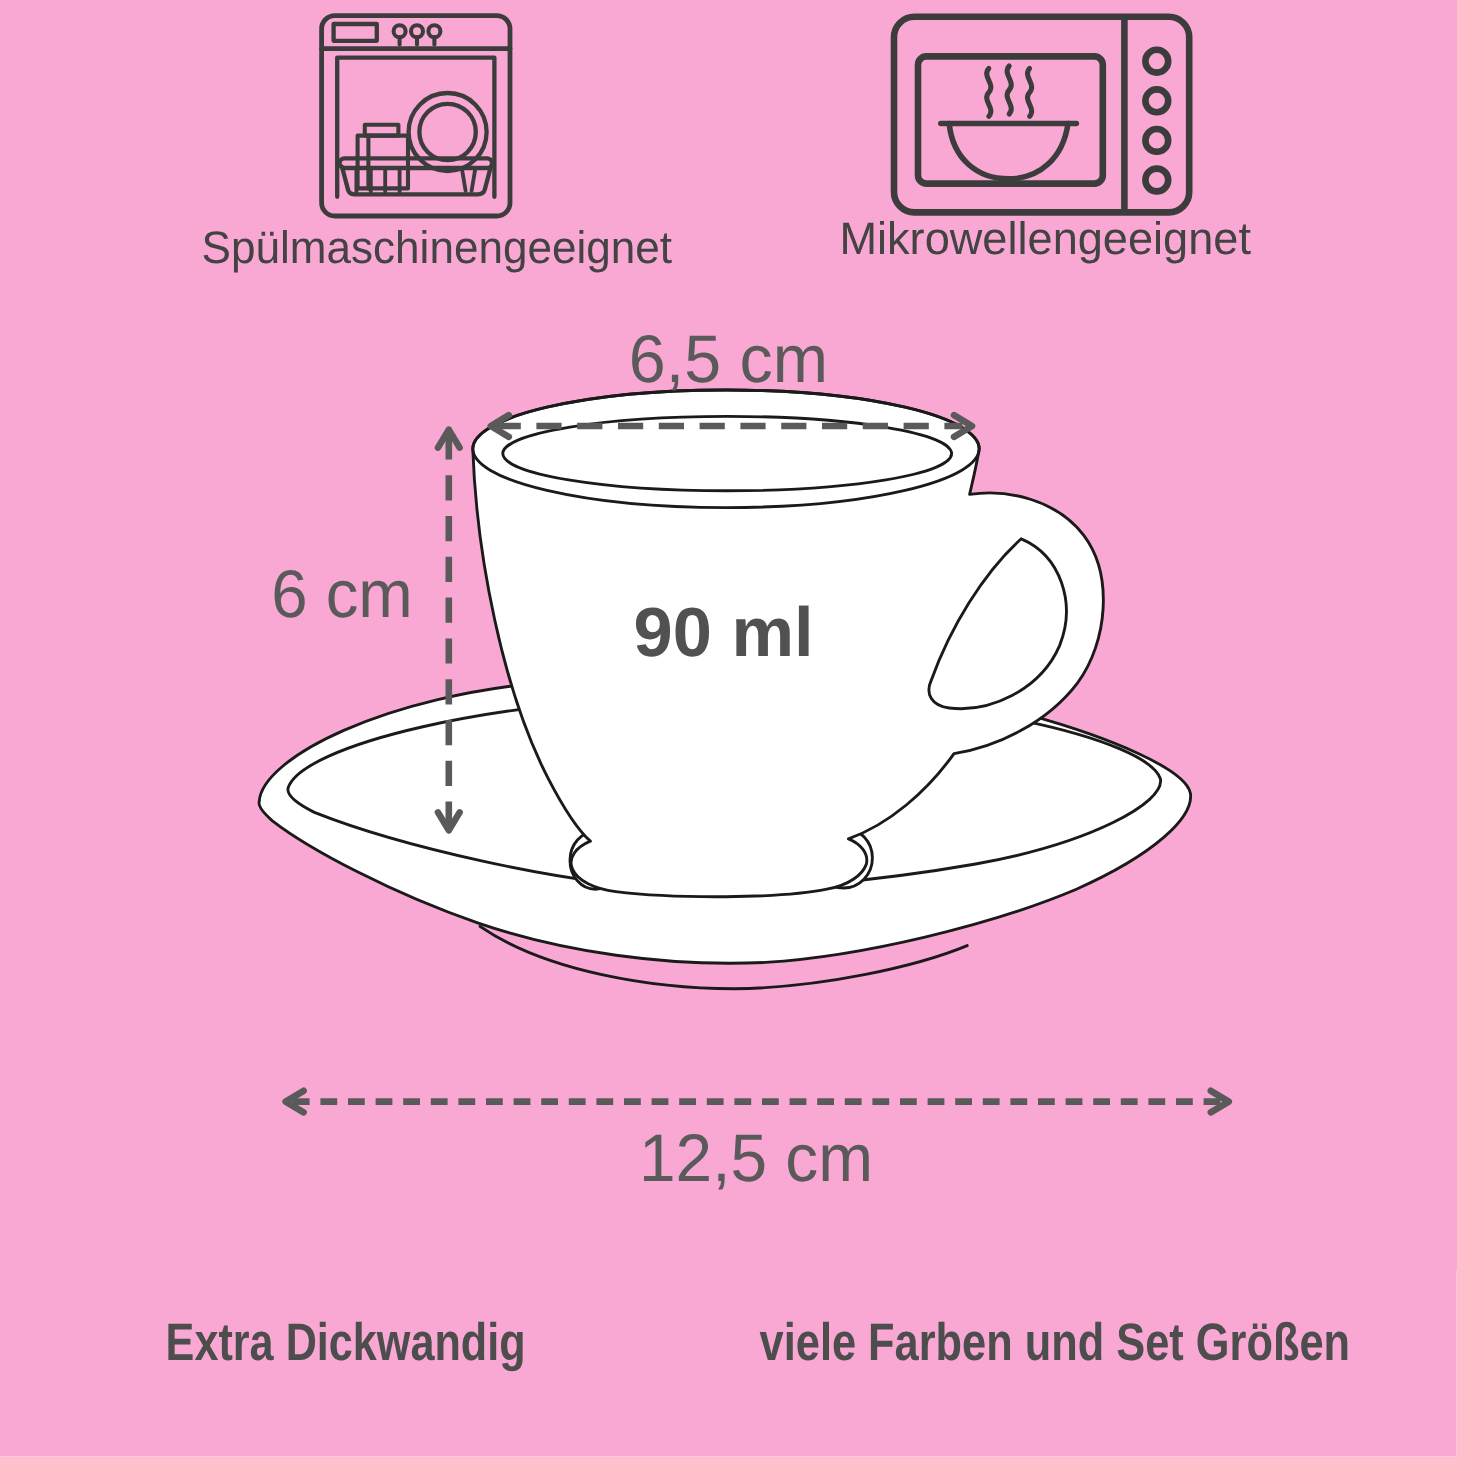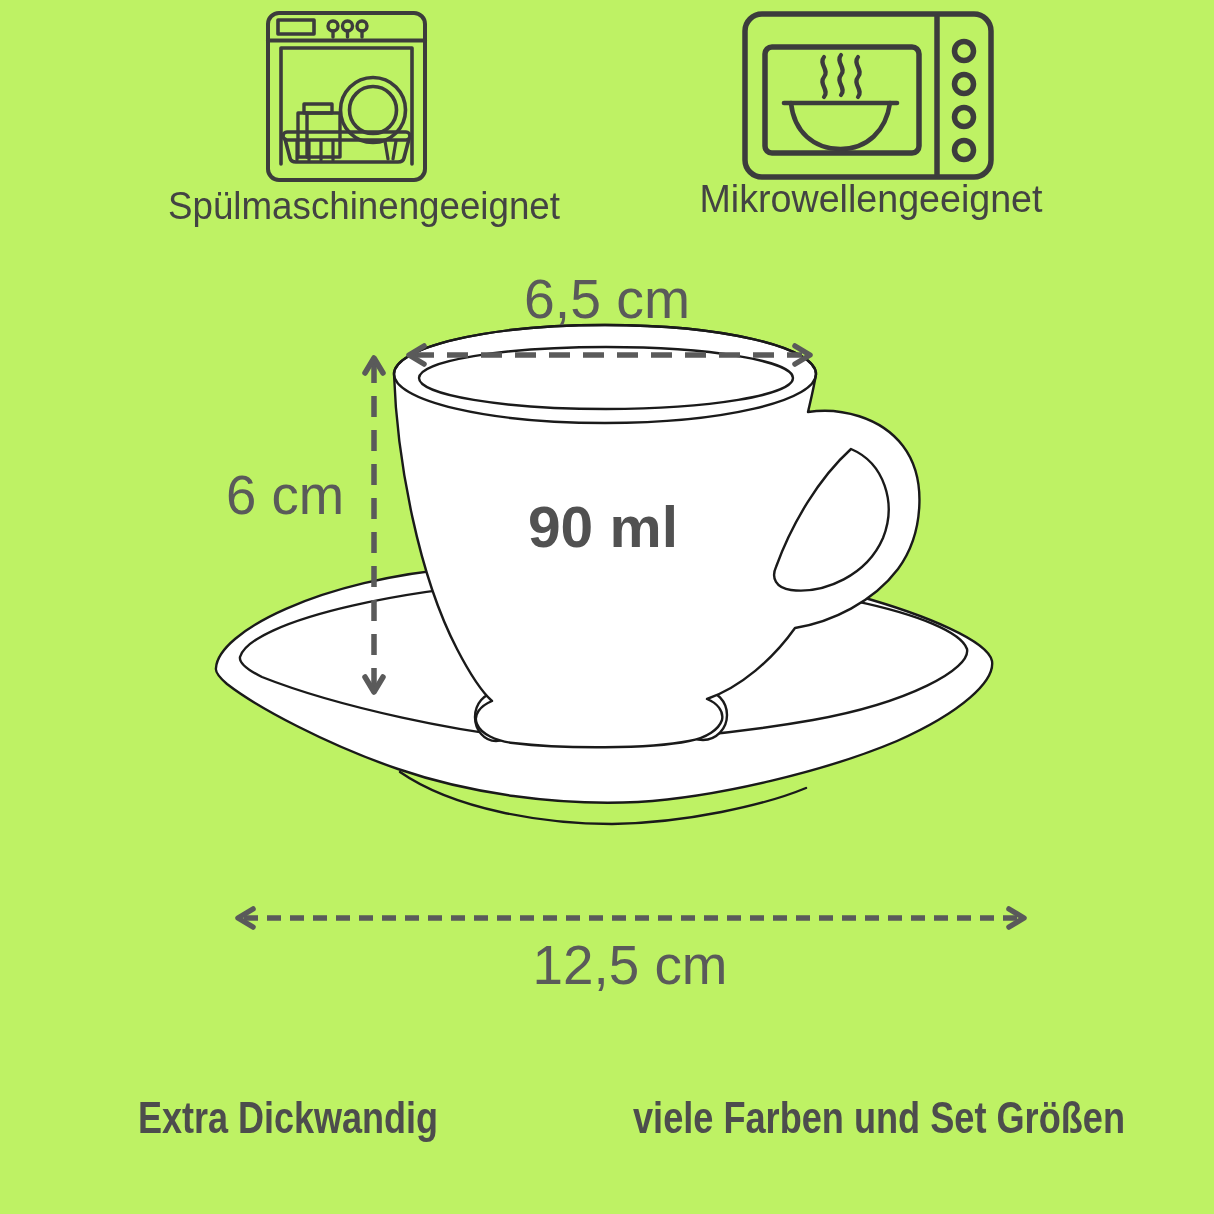--- a/index.html
+++ b/index.html
@@ -1,16 +1,16 @@
 <!DOCTYPE html>
 <html><head>
 <meta charset="utf-8">
 <style>
   html,body{margin:0;padding:0;background:#ffffff;}
-  .stage{position:relative;width:1214px;height:1214px;background:#bef264;overflow:hidden;}
+  .stage{position:relative;width:1214px;height:1214px;background:#f9a8d4;overflow:hidden;}
   svg{display:block;}
   
   .draw{stroke:#1a1a1a;stroke-width:2.4;fill:none;stroke-linecap:round;stroke-linejoin:round;}
   .draw-fill{stroke:#1a1a1a;stroke-width:2.4;fill:#ffffff;stroke-linecap:round;stroke-linejoin:round;}
   .icon-dw{stroke:#3c3c3c;fill:none;stroke-linejoin:round;stroke-linecap:round;}
   .icon-mw{stroke:#3c3c3c;fill:none;stroke-linejoin:round;stroke-linecap:round;}
   .dim-line{stroke:#5a5a5a;stroke-width:5.5;fill:none;}
   .dim-head{stroke:#5a5a5a;stroke-width:5.5;fill:none;stroke-linecap:round;stroke-linejoin:round;}
   .dim-text{fill:#5a5a5a;font-family:"Liberation Sans","DejaVu Sans",sans-serif;font-size:56px;font-weight:400;}
   .vol-text{fill:#515151;font-family:"Liberation Sans","DejaVu Sans",sans-serif;font-size:58px;font-weight:700;}

